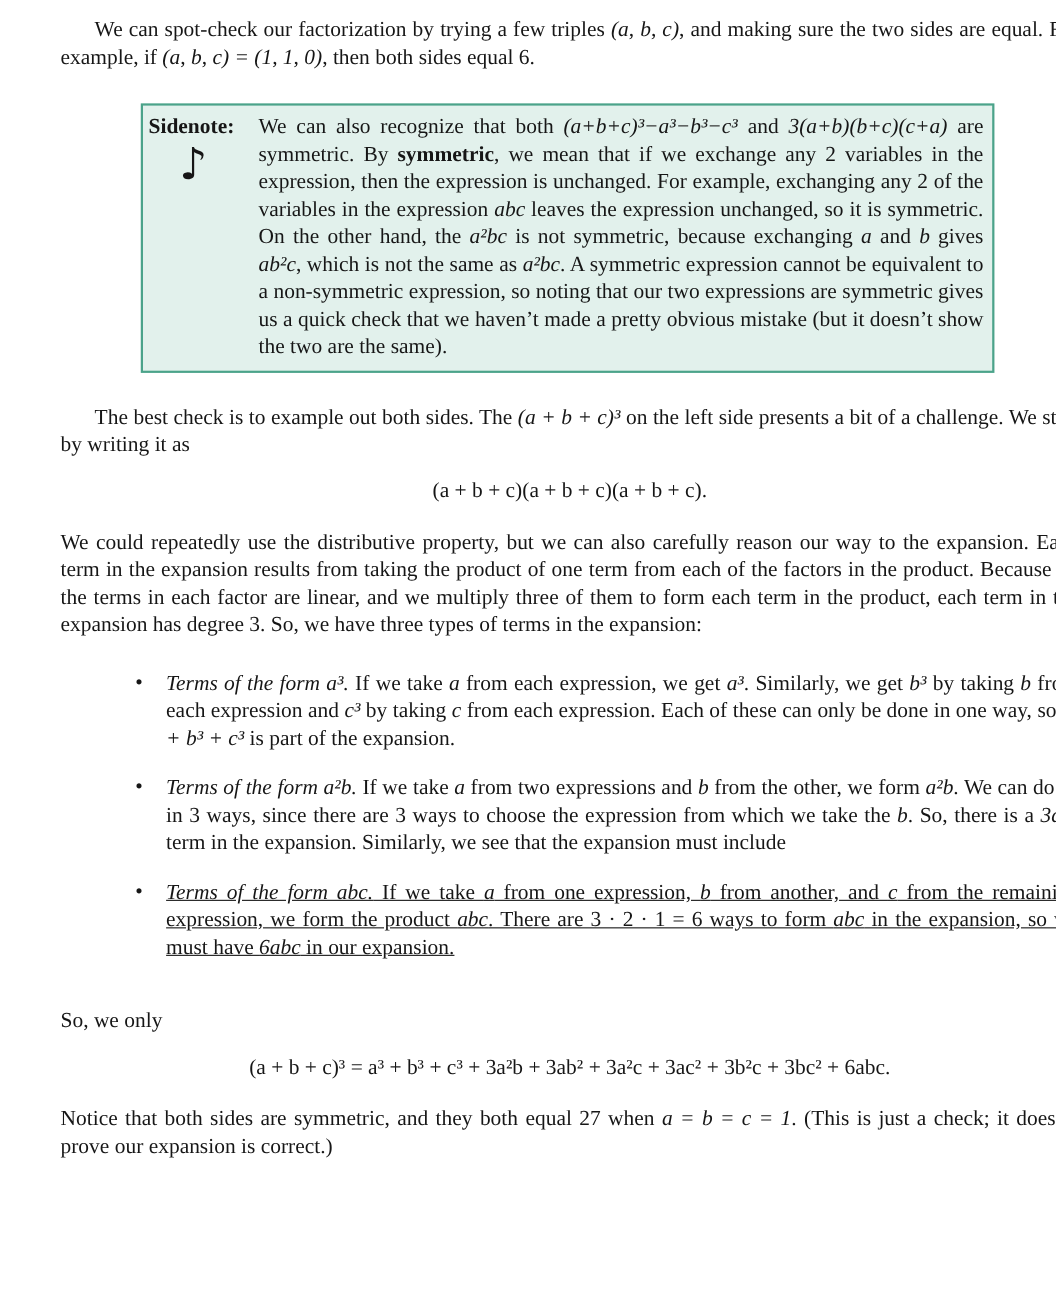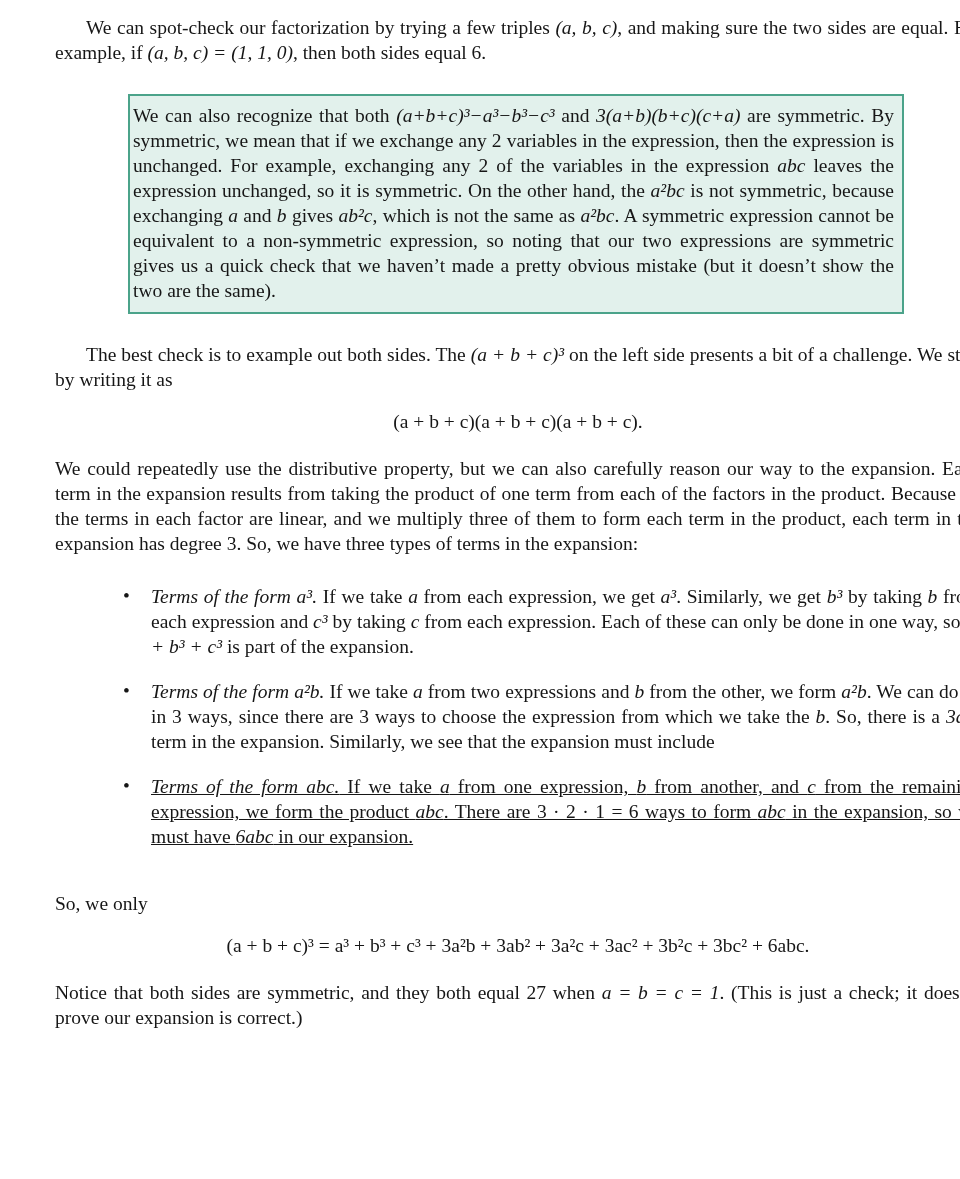--- a/index.html
+++ b/index.html
@@ -20,21 +20,21 @@
     font-size: 19.5px;
     line-height: 25px;
     padding: 15px 15px 0 19px;
     overflow: hidden;
     margin-left: 36px;
   }
   .para { text-align: justify; }
   .para.indent { text-indent: 31px; }
   .sg-n { font-style: normal; }
   .sg-i { font-style: italic; }
-  .sg-b { font-weight: 400; }
+  .sg-b { font-weight: 700; }
 
   .sidenote {
     display: flex;
     margin: 29px 0 0 73px;
     width: 776px;
     background: var(--sidenote-bg);
     border: 2px solid var(--sidenote-border);
     padding: 7px 8px 9px 3px;
   }
   .sidenote-left {
@@ -92,20 +92,24 @@
   .closing { margin-top: 0; }
 </style>
 </head>
 <body>
 
 <div class="page">
 
   <p class="para indent"><span class="sg-n">We can spot-check our factorization by trying a few triples </span><span class="sg-i">(a, b, c)</span><span class="sg-n">, and making sure the two sides are equal. For example, if </span><span class="sg-i">(a, b, c) = (1, 1, 0)</span><span class="sg-n">, then both sides equal 6.</span></p>
 
   <div class="sidenote">
+    <div class="sidenote-left">
+      <span class="sidenote-label">Sidenote:</span>
+      <span class="note-icon">♪</span>
+    </div>
     <div class="sidenote-body"><span class="sg-n">We can also recognize that both </span><span class="sg-i">(a+b+c)³−a³−b³−c³</span><span class="sg-n"> and </span><span class="sg-i">3(a+b)(b+c)(c+a)</span><span class="sg-n"> are symmetric. By </span><span class="sg-b">symmetric</span><span class="sg-n">, we mean that if we exchange any 2 variables in the expression, then the expression is unchanged. For example, exchanging any 2 of the variables in the expression </span><span class="sg-i">abc</span><span class="sg-n"> leaves the expression unchanged, so it is symmetric. On the other hand, the </span><span class="sg-i">a²bc</span><span class="sg-n"> is not symmetric, because exchanging </span><span class="sg-i">a</span><span class="sg-n"> and </span><span class="sg-i">b</span><span class="sg-n"> gives </span><span class="sg-i">ab²c</span><span class="sg-n">, which is not the same as </span><span class="sg-i">a²bc</span><span class="sg-n">. A symmetric expression cannot be equivalent to a non-symmetric expression, so noting that our two expressions are symmetric gives us a quick check that we haven’t made a pretty obvious mistake (but it doesn’t show the two are the same).</span></div>
   </div>
 
   <p class="para indent p2"><span class="sg-n">The best check is to example out both sides. The </span><span class="sg-i">(a + b + c)³</span><span class="sg-n"> on the left side presents a bit of a challenge. We start by writing it as</span></p>
 
   <div class="display-eq">(a + b + c)(a + b + c)(a + b + c).</div>
 
   <p class="para p3"><span class="sg-n">We could repeatedly use the distributive property, but we can also carefully reason our way to the expansion. Each term in the expansion results from taking the product of one term from each of the factors in the product. Because all the terms in each factor are linear, and we multiply three of them to form each term in the product, each term in the expansion has degree 3. So, we have three types of terms in the expansion:</span></p>
 
   <ul class="bullets">

